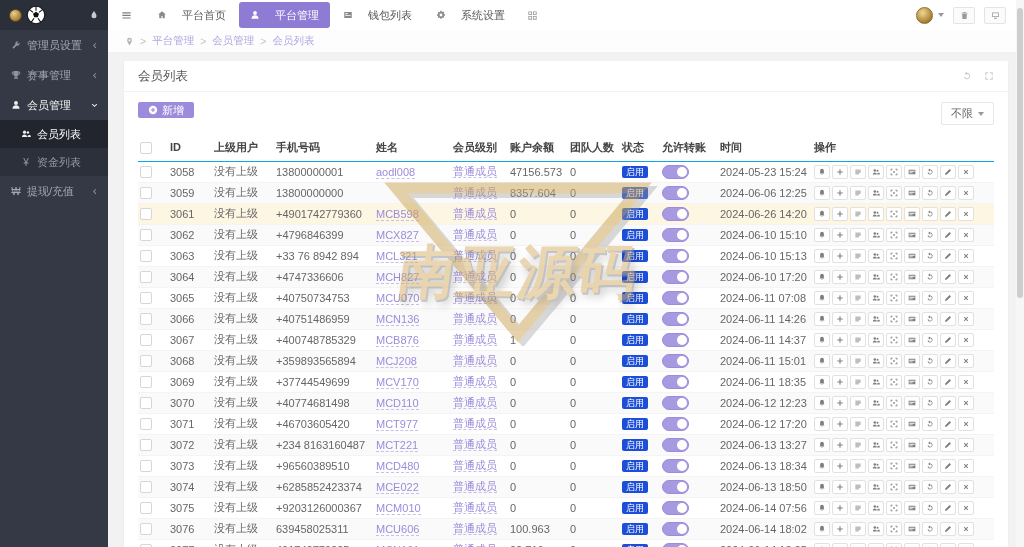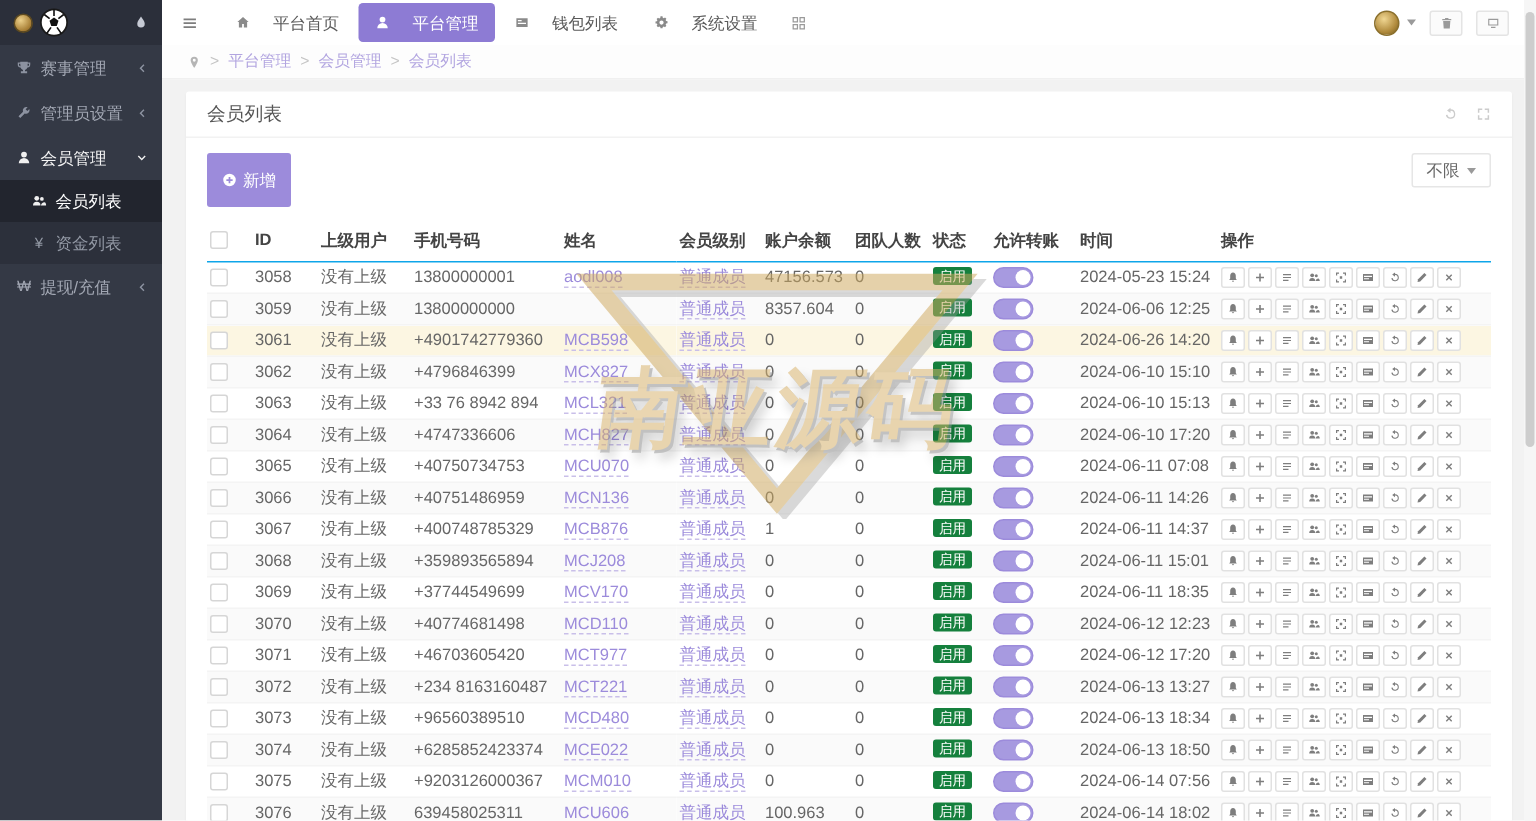--- a/index.html
+++ b/index.html
@@ -42,35 +42,35 @@
   .crumb-sep { color:#c4c4c4; }
 
   .content { padding:8px 16px 0 16px; }
   .card { background:#fff; border-radius:2px; box-shadow:0 1px 2px rgba(0,0,0,.05); position:relative; }
   .card-head { height:31px; display:flex; align-items:center; padding:0 14px; font-size:12.5px; color:#555; border-bottom:1px solid #f2f2f2; }
   .card-head-icons { margin-left:auto; display:flex; gap:12px; }
   .card-head-icons svg.ic { fill:#ccc; cursor:pointer; }
   .card-body { padding:10px 14px 14px 14px; }
 
   .toolbar { display:flex; align-items:flex-start; margin-bottom:9px; }
-  .btn-add { background:#9c8bdb; color:#fff; border:none; height:36px; padding:0 10px; border-radius:2px; font-size:11px; display:flex; align-items:center; gap:4px; cursor:pointer; }
+  .btn-add { background:#9c8bdb; color:#fff; border:none; height:16px; padding:0 10px; border-radius:2px; font-size:11px; display:flex; align-items:center; gap:4px; cursor:pointer; }
   .btn-add svg.ic { fill:#fff; }
   .toolbar-right { margin-left:auto; display:flex; gap:22px; }
   .filter-btn { height:23px; border:1px solid #e6e6e6; background:#fff; border-radius:2px; font-size:11px; color:#666; padding:0 9px; display:flex; align-items:center; gap:5px; cursor:pointer; }
   .search-input { height:23px; width:110px; border:1px solid #e6e6e6; border-radius:2px; font-size:10.5px; padding:0 7px; color:#666; outline:none; }
   .search-input::placeholder { color:#c4c4c4; }
 
   table { width:100%; border-collapse:collapse; table-layout:fixed; font-size:11px; color:#666; }
   th { text-align:left; font-weight:bold; color:#444; height:27px; border-bottom:1px solid #0ea5e9; padding:0 2px; white-space:nowrap; overflow:hidden; }
   td { height:21px; border-bottom:1px solid #f4f4f4; padding:0 2px; white-space:nowrap; overflow:hidden; text-overflow:ellipsis; }
   tr.stripe td { background:#fafafa; }
   tr.hl td { background:#fcf6e2; }
   .cb { width:12px; height:12px; border:1px solid #d6d6d6; border-radius:2px; background:#fff; display:inline-block; vertical-align:middle; cursor:pointer; }
   a.plink { color:#9c8bdb; text-decoration:none; border-bottom:1px dashed #c9bfe9; cursor:pointer; }
-  .badge { background:#15803d; color:#fff; font-size:9px; padding:1px 4px; border-radius:2px; }
+  .badge { background:#1d4ed8; color:#fff; font-size:9px; padding:1px 4px; border-radius:2px; }
   .toggle { width:27px; height:14px; border-radius:8px; background:#a79ae0; border:1px solid #9c8bdb; display:inline-block; position:relative; vertical-align:middle; cursor:pointer; }
   .knob { position:absolute; right:1px; top:1px; width:10px; height:10px; border-radius:50%; background:#fff; }
   .ops { display:flex; gap:2px; }
   .op { width:16px; height:14px; border:1px solid #e1e1e1; background:#fff; border-radius:2px; display:flex; align-items:center; justify-content:center; cursor:pointer; flex:none; }
 
   col.c-cb{width:30px} col.c-id{width:44px} col.c-parent{width:62px} col.c-phone{width:100px}
   col.c-name{width:77px} col.c-level{width:57px} col.c-bal{width:60px} col.c-team{width:52px}
   col.c-status{width:40px} col.c-toggle{width:58px} col.c-time{width:94px} col.c-ops{width:auto}
 
   
@@ -183,32 +183,32 @@
     <svg class="ic" width="20" height="20">
         <use href="#i-ball"></use>
       </svg>
     <svg class="ic drop" width="10" height="10" style="fill:#c6cad4">
         <use href="#i-drop"></use>
       </svg>
   </div>
   <nav>
     <div class="menu-item">
       <svg class="ic" width="10" height="10">
-          <use href="#i-trophy"></use>
+          <use href="#i-wrench"></use>
         </svg>
-      <span>赛事管理</span>
+      <span>管理员设置</span>
       <svg class="ic chev" width="9" height="9">
           <use href="#i-chev-left"></use>
         </svg>
     </div>
     <div class="menu-item">
       <svg class="ic" width="10" height="10">
-          <use href="#i-wrench"></use>
+          <use href="#i-trophy"></use>
         </svg>
-      <span>管理员设置</span>
+      <span>赛事管理</span>
       <svg class="ic chev" width="9" height="9">
           <use href="#i-chev-left"></use>
         </svg>
     </div>
     <div class="menu-item open">
       <svg class="ic" width="10" height="10">
           <use href="#i-user"></use>
         </svg>
       <span>会员管理</span>
       <svg class="ic chev" width="9" height="9">

